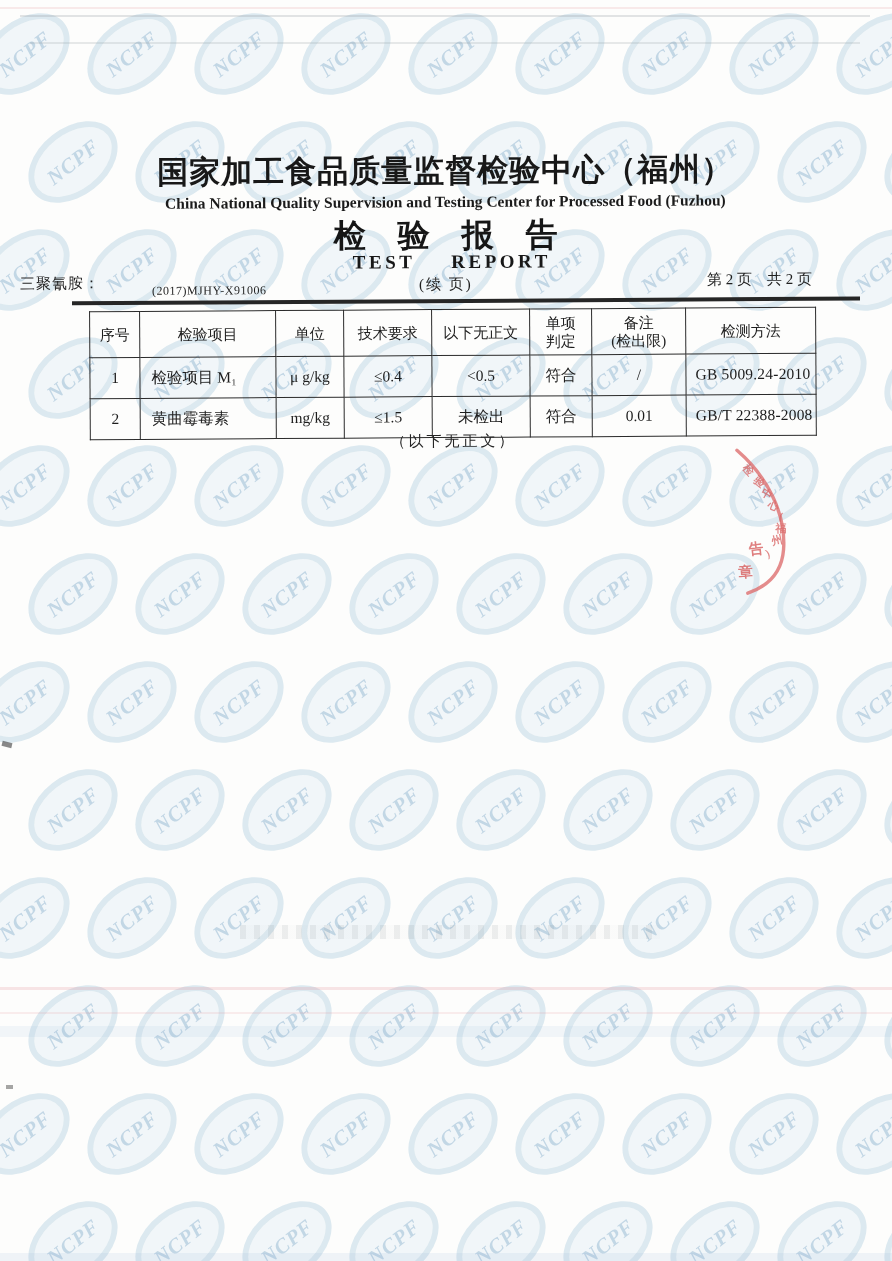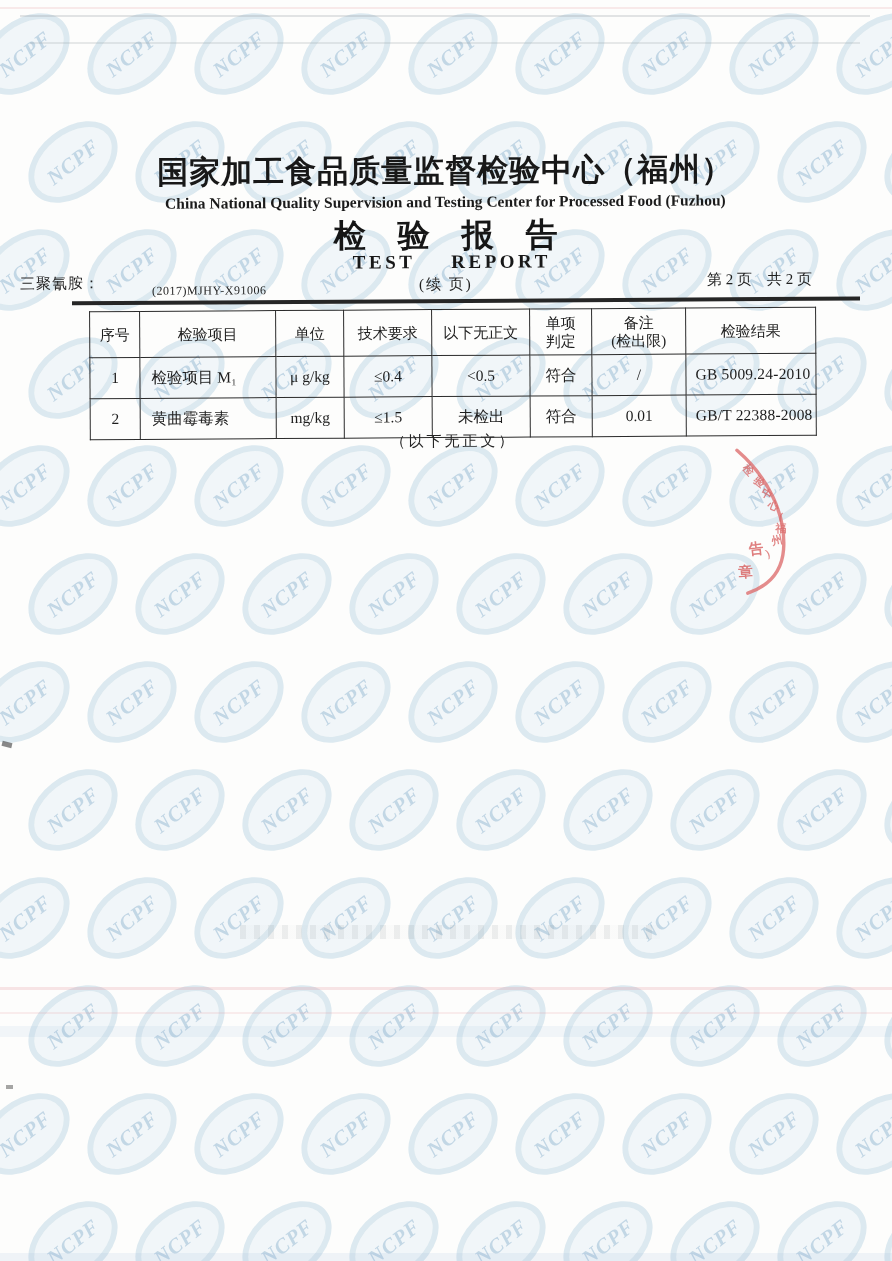--- a/index.html
+++ b/index.html
@@ -463,21 +463,21 @@
           <tr class="hrow">
         <th>序号</th>
         <th>检验项目</th>
         <th>单位</th>
         <th>技术要求</th>
         <th>以下无正文</th>
         <th>单项
 判定</th>
         <th>备注
 (检出限)</th>
-        <th>检验结果</th>
+        <th>检测方法</th>
       </tr>
       <tr class="drow">
         <td>1</td>
         <td class="l">检验项目 M₁</td>
         <td>μ g/kg</td>
         <td>≤0.4</td>
         <td>&lt;0.5</td>
         <td>符合</td>
         <td>/</td>
         <td class="m">GB 5009.24-2010</td>

